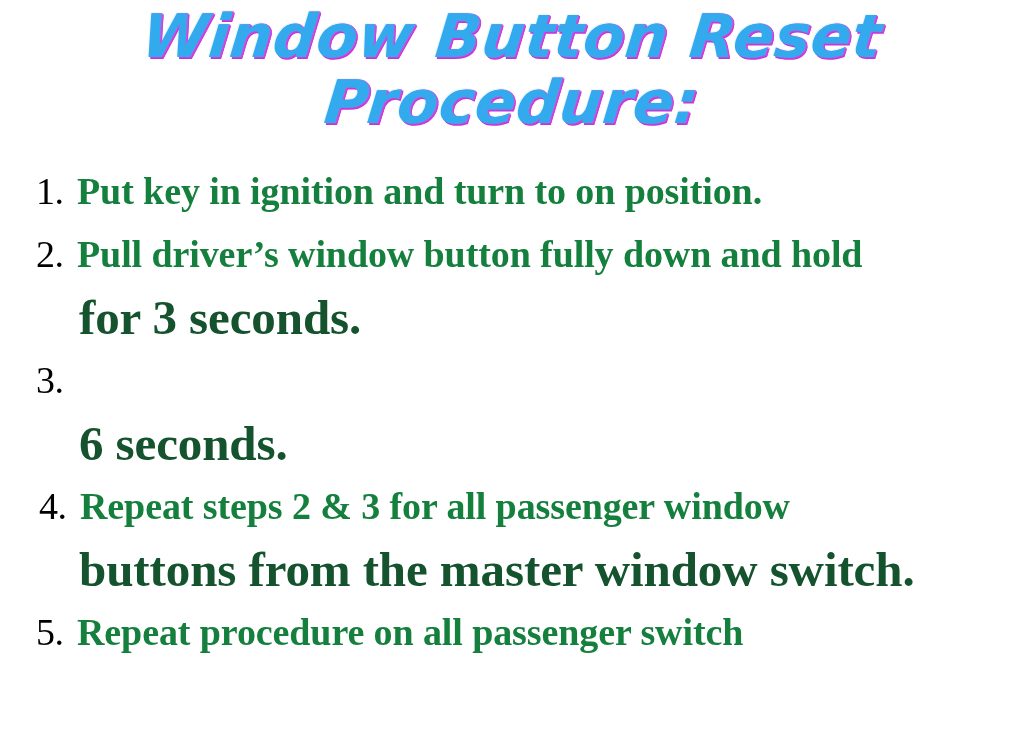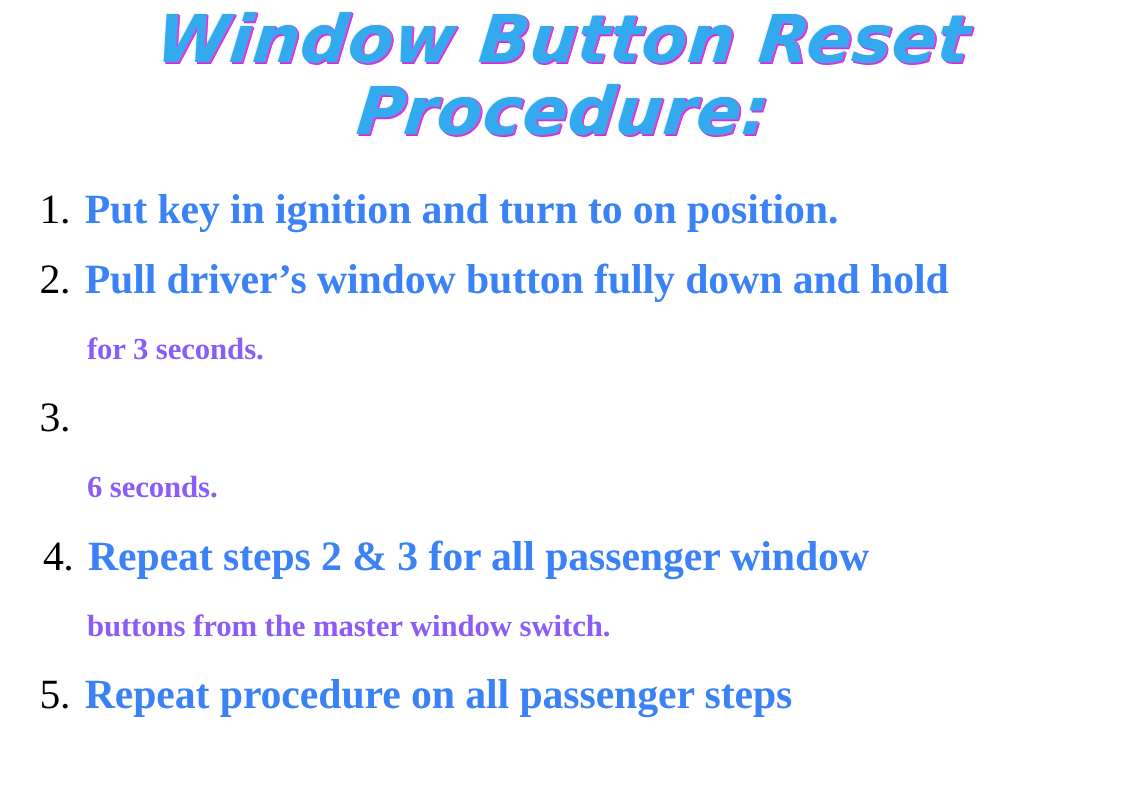--- a/index.html
+++ b/index.html
@@ -86,32 +86,32 @@
     color: #000000;
     letter-spacing: -0.5px;
   }
   .step.shifted .step-num { padding-left: 39px; }
 
   .step-text {
     font-family: "Liberation Serif", "DejaVu Serif", serif;
     font-weight: 700;
     font-size: 38px;
     line-height: 63px;
-    color: #3b82f6;
+    color: #15803d;
     letter-spacing: -0.1px;
     white-space: nowrap;
   }
 
   .step-cont {
     font-family: "Liberation Serif", "DejaVu Serif", serif;
     font-weight: 700;
-    font-size: 28px;
+    font-size: 49px;
     line-height: 63px;
     height: 63px;
-    color: #8b5cf6;
+    color: #14532d;
     letter-spacing: -0.1px;
     padding-left: 79px;
     white-space: nowrap;
   }
 </style>
 </head>
 <body>
 
 <div id="page">
 
@@ -148,19 +148,19 @@
       <div class="step-row">
         <span class="step-num">4.</span>
         <span class="step-text">Repeat steps 2 &amp; 3 for all passenger window</span>
       </div>
       <div class="step-cont">buttons from the master window switch.</div>
     </li>
 
     <li class="step">
       <div class="step-row">
         <span class="step-num">5.</span>
-        <span class="step-text">Repeat procedure on all passenger steps</span>
+        <span class="step-text">Repeat procedure on all passenger switch</span>
       </div>
     </li>
 
   </ol>
 
 </div>
 
 </body></html>

